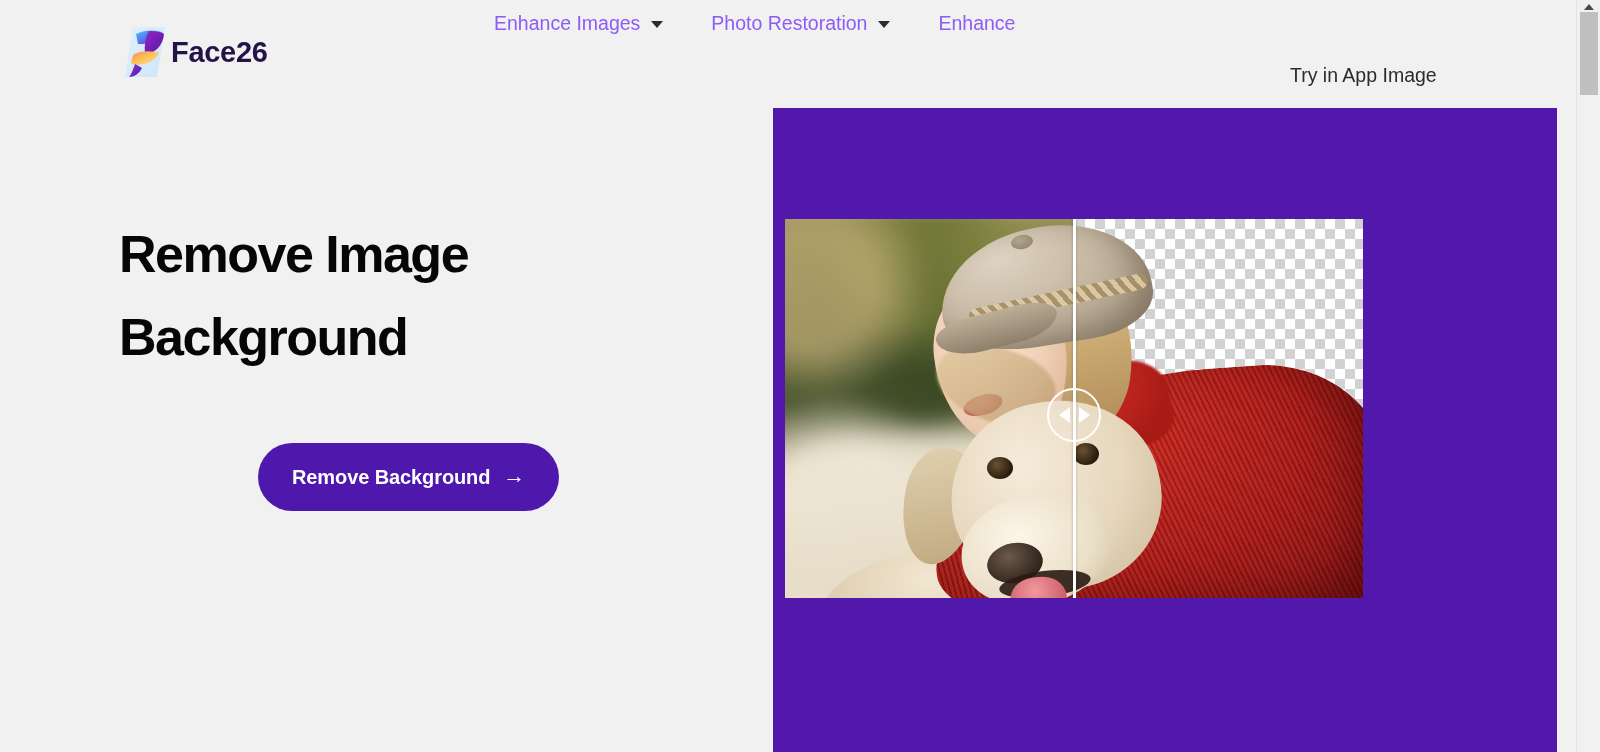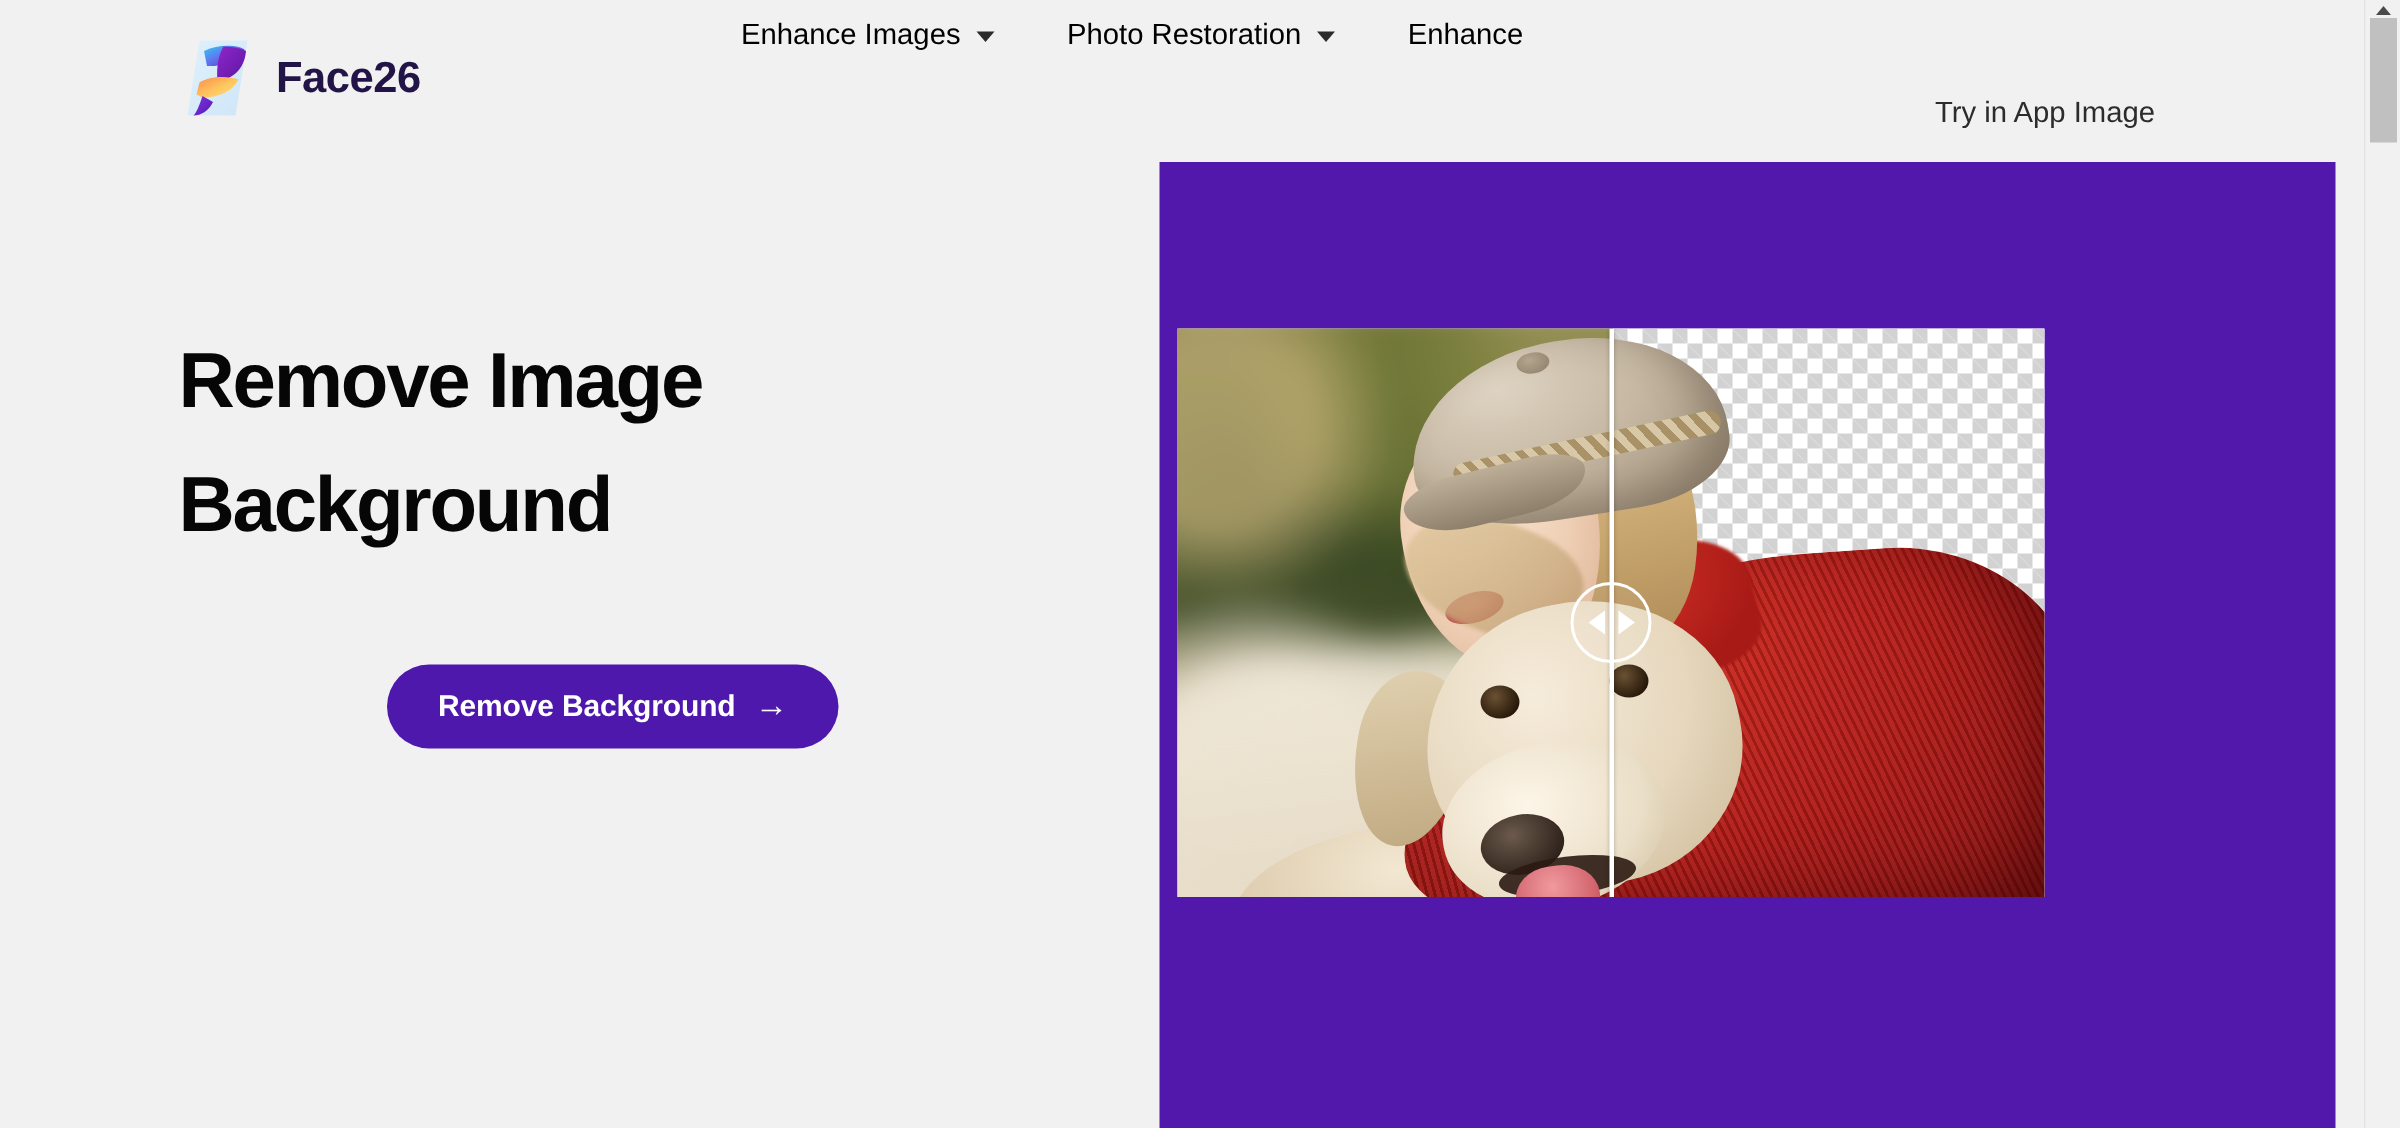--- a/index.html
+++ b/index.html
@@ -33,21 +33,20 @@
     height: 108px;
     background: #f1f1f1;
   }
 
   .brand {
     position: absolute;
     left: 119px;
     top: 24px;
     display: flex;
     align-items: center;
-    gap: 13px;
     cursor: pointer;
   }
 
   .logo-mark {
     width: 52px;
     height: 56px;
     position: relative;
     flex: none;
   }
   .logo-mark svg { display: block; }
@@ -68,21 +67,21 @@
     align-items: center;
     gap: 0px;
   }
 
   .nav-item {
     display: flex;
     align-items: center;
     gap: 11px;
     padding: 0 24px;
     font-size: 19.5px;
-    color: #000000;
+    color: #8b5cf6;
     white-space: nowrap;
     cursor: pointer;
     height: 32px;
   }
 
   .caret {
     width: 0; height: 0;
     border-left: 6.5px solid transparent;
     border-right: 6.5px solid transparent;
     border-top: 7.5px solid #2b2b2b;
@@ -162,21 +161,21 @@
 
   .cta-button {
     display: inline-flex;
     align-items: center;
     gap: 13px;
     background: #4e18ac;
     color: #ffffff;
     border: none;
     border-radius: 40px;
     padding: 0 34px;
-    height: 56px;
+    height: 68px;
     font-family: "Liberation Sans", sans-serif;
     font-size: 20px;
     font-weight: 700;
     letter-spacing: -0.1px;
     cursor: pointer;
     white-space: nowrap;
   }
   .cta-arrow {
     display: inline-block;
     font-size: 22px;

